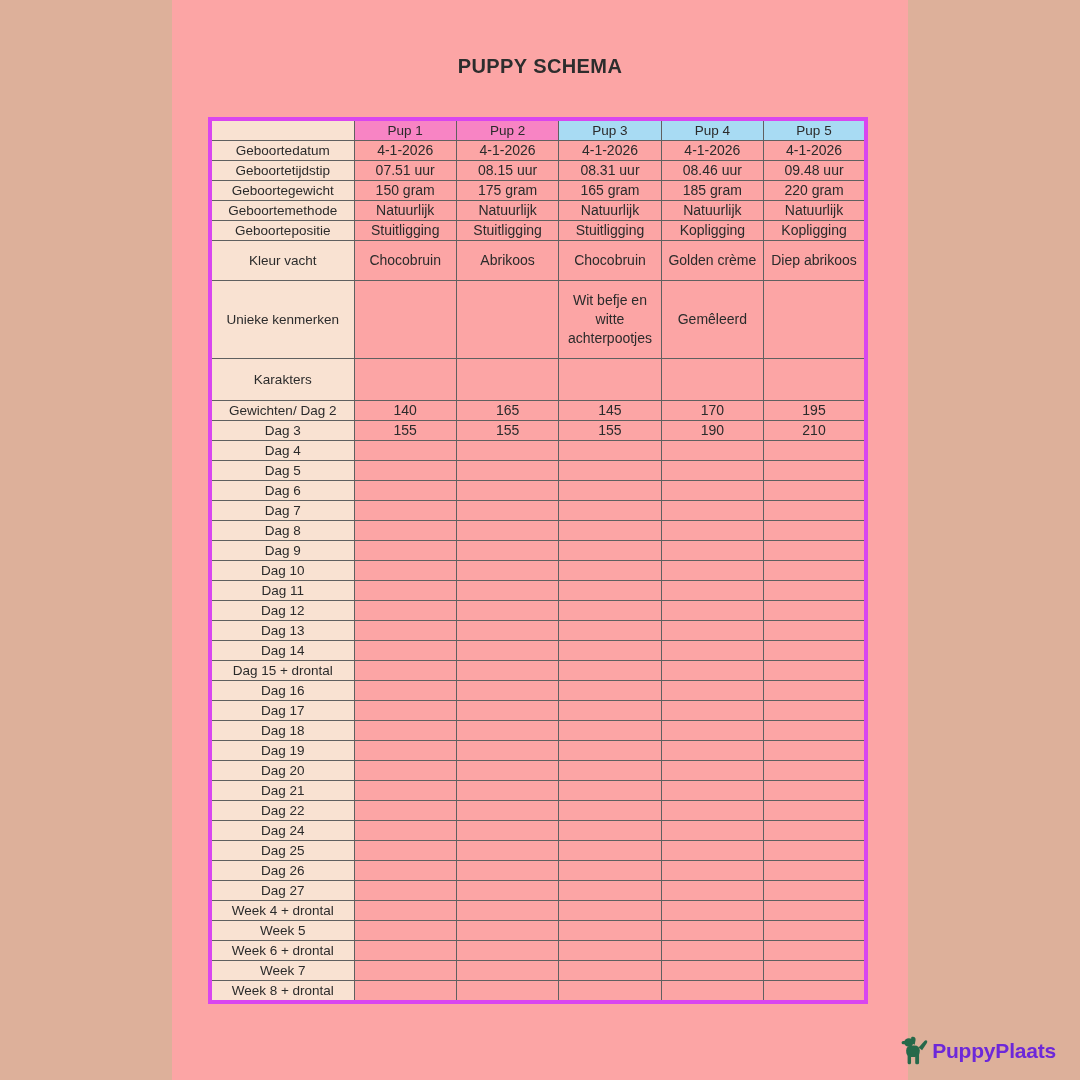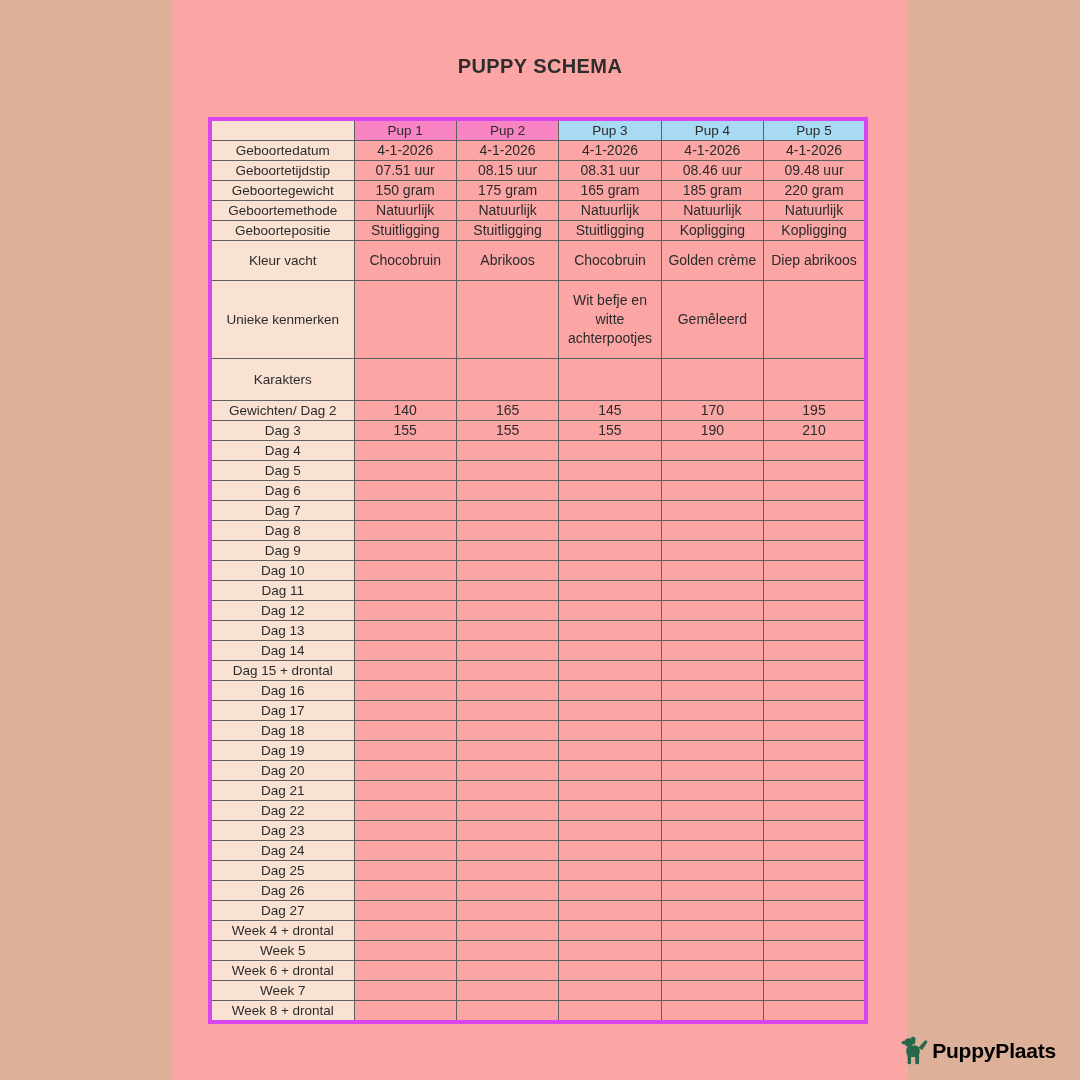--- a/index.html
+++ b/index.html
@@ -53,21 +53,21 @@
   .vt{vertical-align:top;}
   td.val{font-size:14px;}
   .logo{
     position:absolute;
     right:24px;bottom:14px;
     display:flex;
     align-items:center;
     gap:3px;
   }
   .logo .brand-text{
-    color:#000000;
+    color:#6d28d9;
     font-size:21px;
     font-weight:bold;
     letter-spacing:-0.2px;
   }
   .logo svg{display:block;}
 </style>
 </head>
 <body>
 
 <div class="canvas">
@@ -319,28 +319,20 @@
           </tr>
           <tr style="height: 20px;">
             <td class="lbl al">Dag 22</td>
             <td class="val ac"></td>
             <td class="val ac"></td>
             <td class="val ac"></td>
             <td class="val ac"></td>
             <td class="val ac"></td>
           </tr>
           <tr style="height: 20px;">
-            <td class="lbl al">Dag 23</td>
-            <td class="val ac"></td>
-            <td class="val ac"></td>
-            <td class="val ac"></td>
-            <td class="val ac"></td>
-            <td class="val ac"></td>
-          </tr>
-          <tr style="height: 20px;">
             <td class="lbl al">Dag 24</td>
             <td class="val ac"></td>
             <td class="val ac"></td>
             <td class="val ac"></td>
             <td class="val ac"></td>
             <td class="val ac"></td>
           </tr>
           <tr style="height: 20px;">
             <td class="lbl al">Dag 25</td>
             <td class="val ac"></td>

